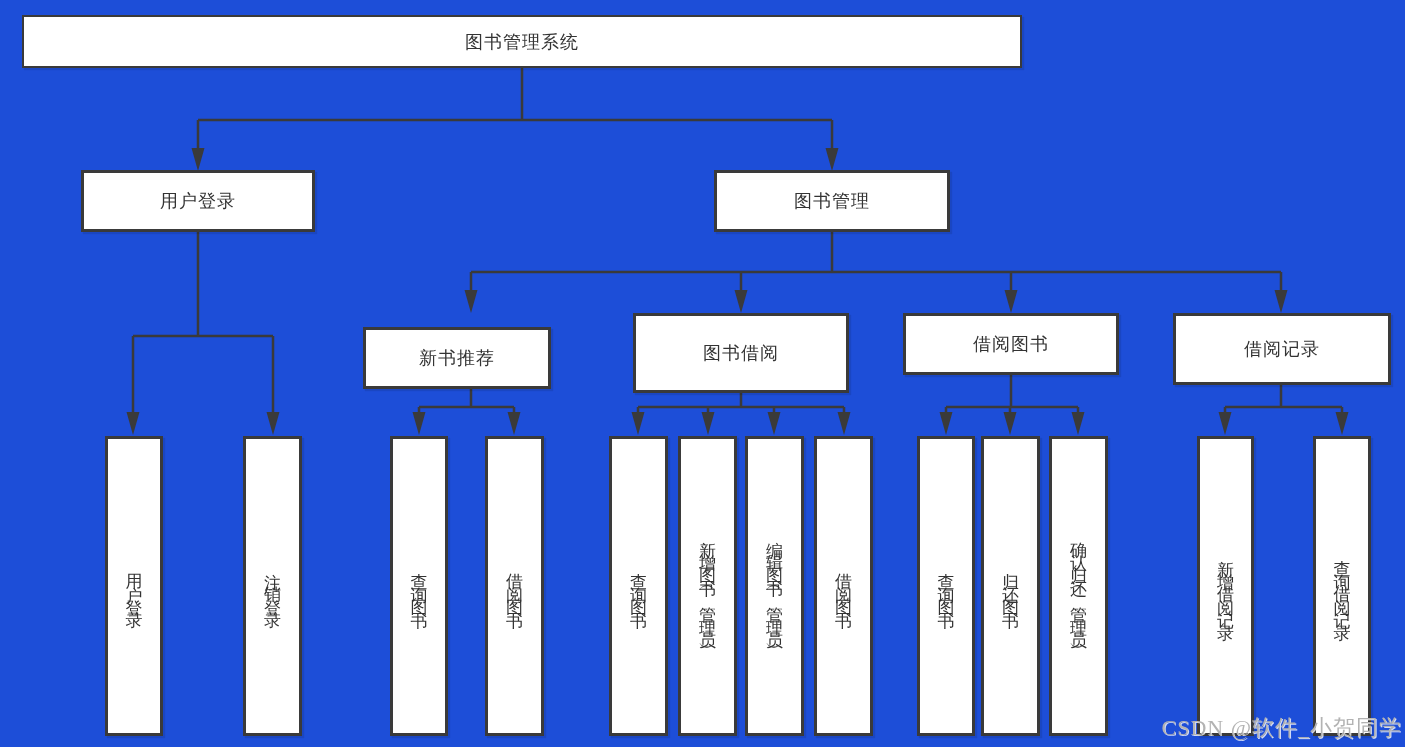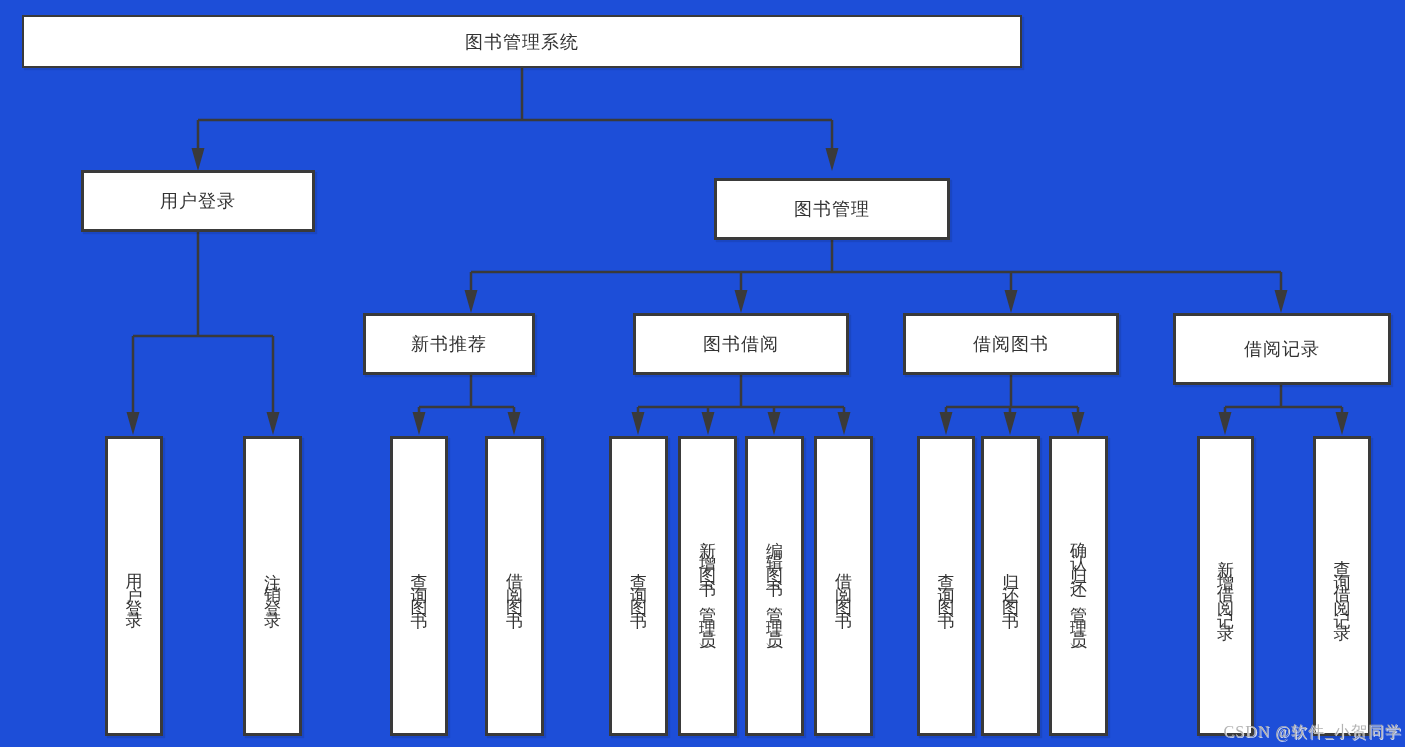--- a/index.html
+++ b/index.html
@@ -65,21 +65,21 @@
     font-size: 17px;
     letter-spacing: 13px;
     line-height: 1;
     color: #333333;
     white-space: nowrap;
   }
   .watermark {
     position: absolute;
     right: 3px;
     bottom: 4px;
-    font-size: 16px;
+    font-size: 22px;
     color: #b3b3b3;
     letter-spacing: 1px;
     z-index: 10;
     text-shadow: 1px 1px 0 rgba(255,255,255,0.8);
   }
 </style>
 </head>
 <body>
 
 <div class="canvas">
@@ -116,28 +116,28 @@
     </g>
   </svg>
 
   <div class="box root" style="left:22px; top:15px; width:1000px; height:53px">
     <span>图书管理系统</span>
   </div>
 
   <div class="box" style="left:81px; top:170px; width:234px; height:62px">
     <span>用户登录</span>
   </div>
-  <div class="box" style="left:714px; top:178px; width:236px; height:62px">
+  <div class="box" style="left:714px; top:170px; width:236px; height:62px">
     <span>图书管理</span>
   </div>
 
-  <div class="box" style="left:363px; top:313px; width:172px; height:62px">
+  <div class="box" style="left:363px; top:327px; width:188px; height:62px">
     <span>新书推荐</span>
   </div>
-  <div class="box" style="left:633px; top:313px; width:216px; height:62px">
+  <div class="box" style="left:633px; top:313px; width:216px; height:80px">
     <span>图书借阅</span>
   </div>
   <div class="box" style="left:903px; top:313px; width:216px; height:62px">
     <span>借阅图书</span>
   </div>
   <div class="box" style="left:1173px; top:313px; width:218px; height:72px">
     <span>借阅记录</span>
   </div>
 
   <div class="vbox" style="left:105px; top:436px; width:58px; height:300px">

